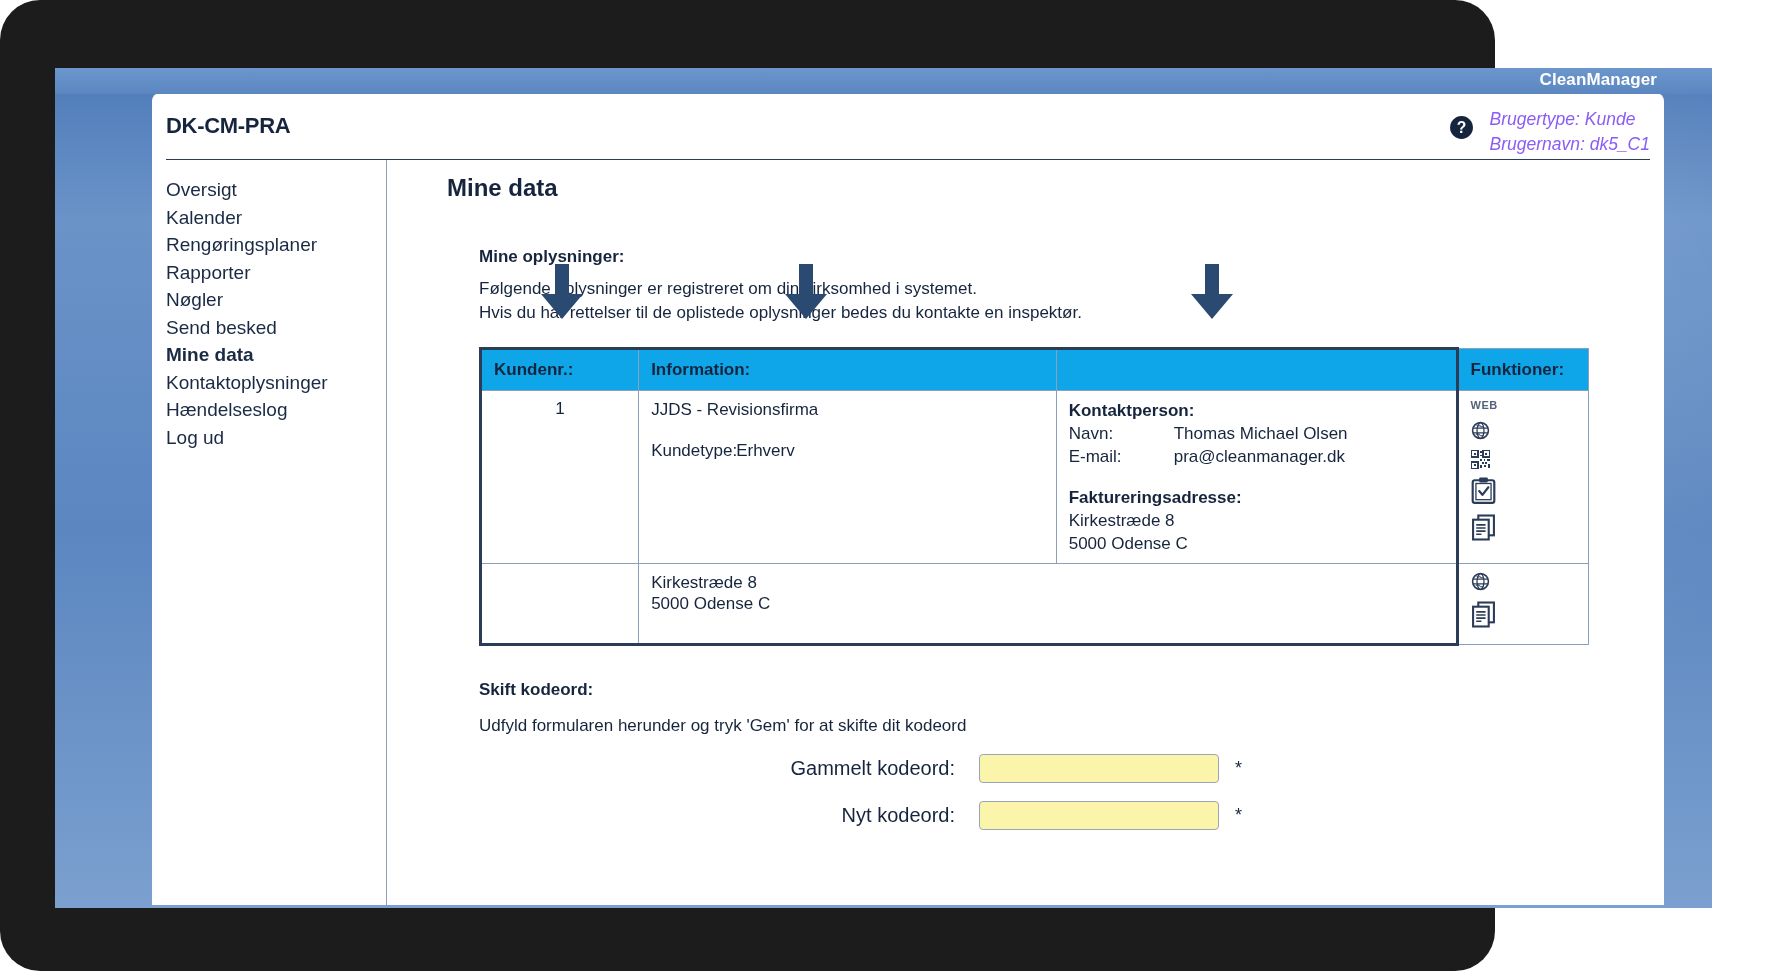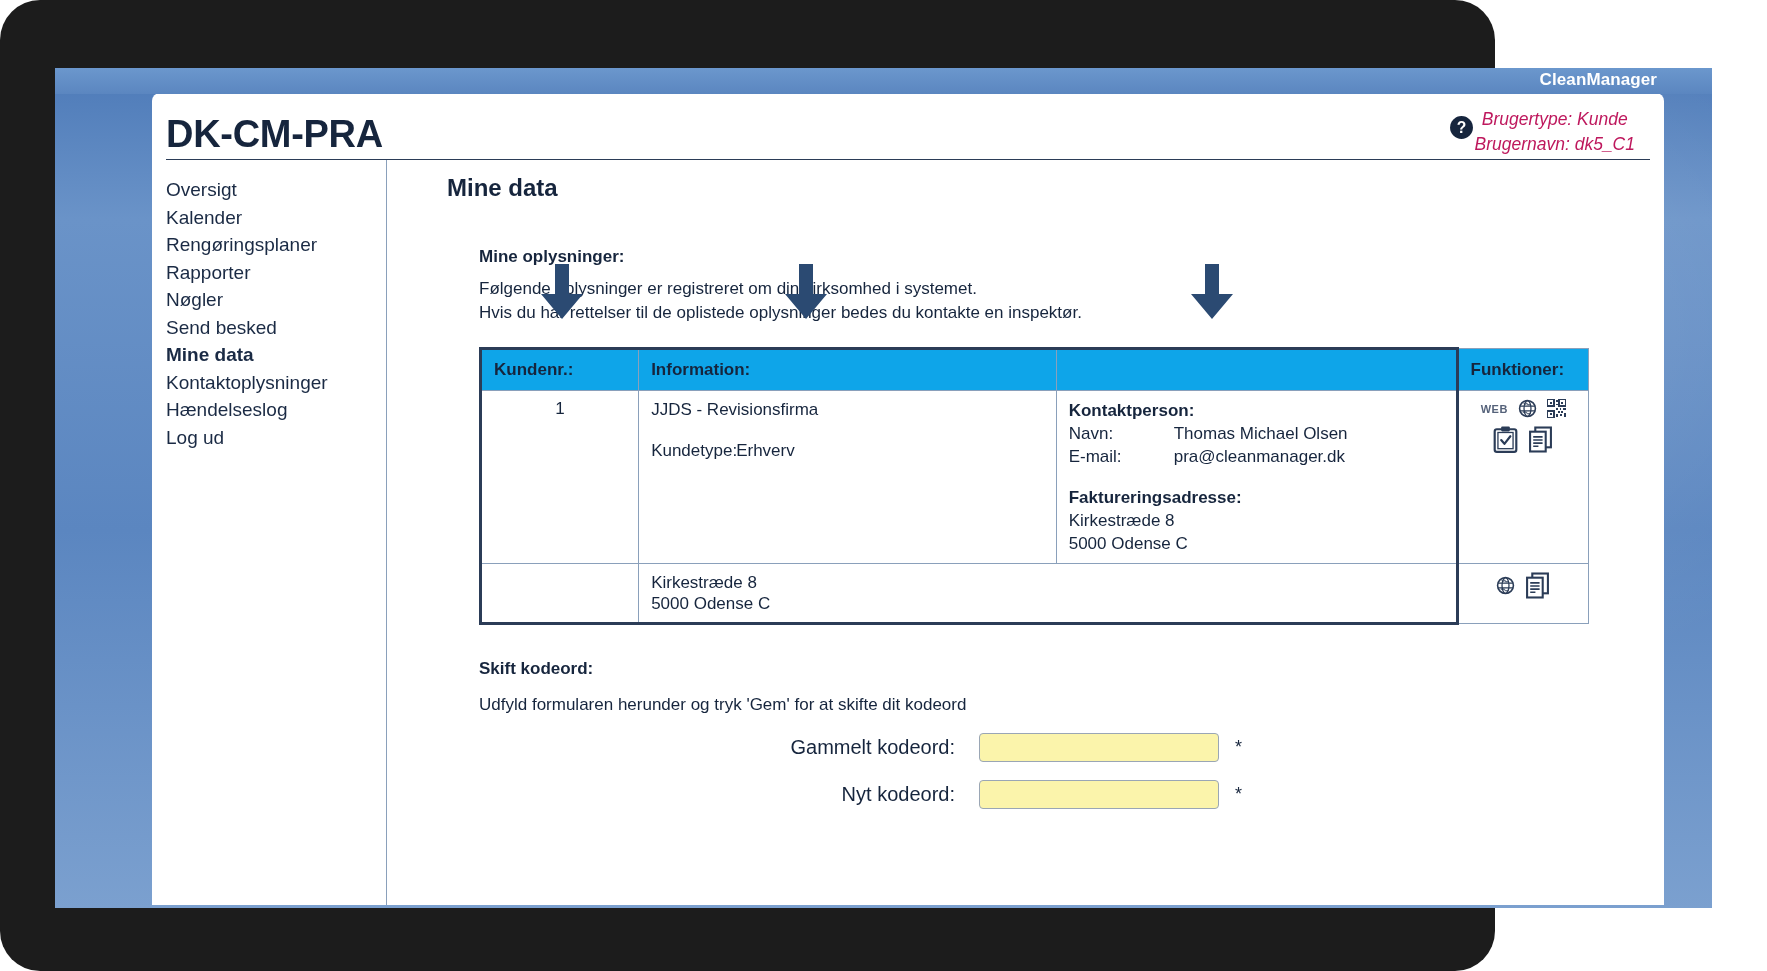--- a/index.html
+++ b/index.html
@@ -67,33 +67,33 @@
   
   #app-header {
     position: relative;
     height: 67px;
     border-bottom: 1px solid #2b3c57;
     margin: 0 14px;
   }
   #app-title {
     position: absolute;
     left: 0; top: 20px;
-    font-size: 38px;
+    font-size: 22px;
     font-weight: bold;
     color: #16253d;
     letter-spacing: -.3px;
     text-align: center;
   }
   #user-info {
     position: absolute;
-    right: 15px; top: 14px;
-    text-align: center;
+    right: 0; top: 14px;
+    text-align: left;
     font-style: italic;
     font-size: 17.5px;
-    color: #be185d;
+    color: #8b5cf6;
     line-height: 25px;
   }
   #help-icon {
     position: absolute;
     right: 176px; top: 22px;
     width: 25px; height: 25px;
   }
 
   
   #app-body {
@@ -204,24 +204,25 @@
   .kv .k { width: 105px; flex: 0 0 105px; }
   .blk-gap { height: 18px; }
 
   td.cell-funcs {
     text-align: center;
     vertical-align: top;
     padding-top: 12px;
   }
   .icon-row {
     display: flex;
-    align-items: center;
+    align-items: flex-start;
     justify-content: center;
     gap: 10px;
     margin-bottom: 8px;
+    flex-direction: column;
   }
   .web-label {
     font-size: 11px;
     font-weight: bold;
     color: #55627a;
     letter-spacing: .5px;
   }
   .ico { cursor: pointer; display: inline-block; line-height: 0; }
 
   td.cell-lok-head { font-weight: bold; }

